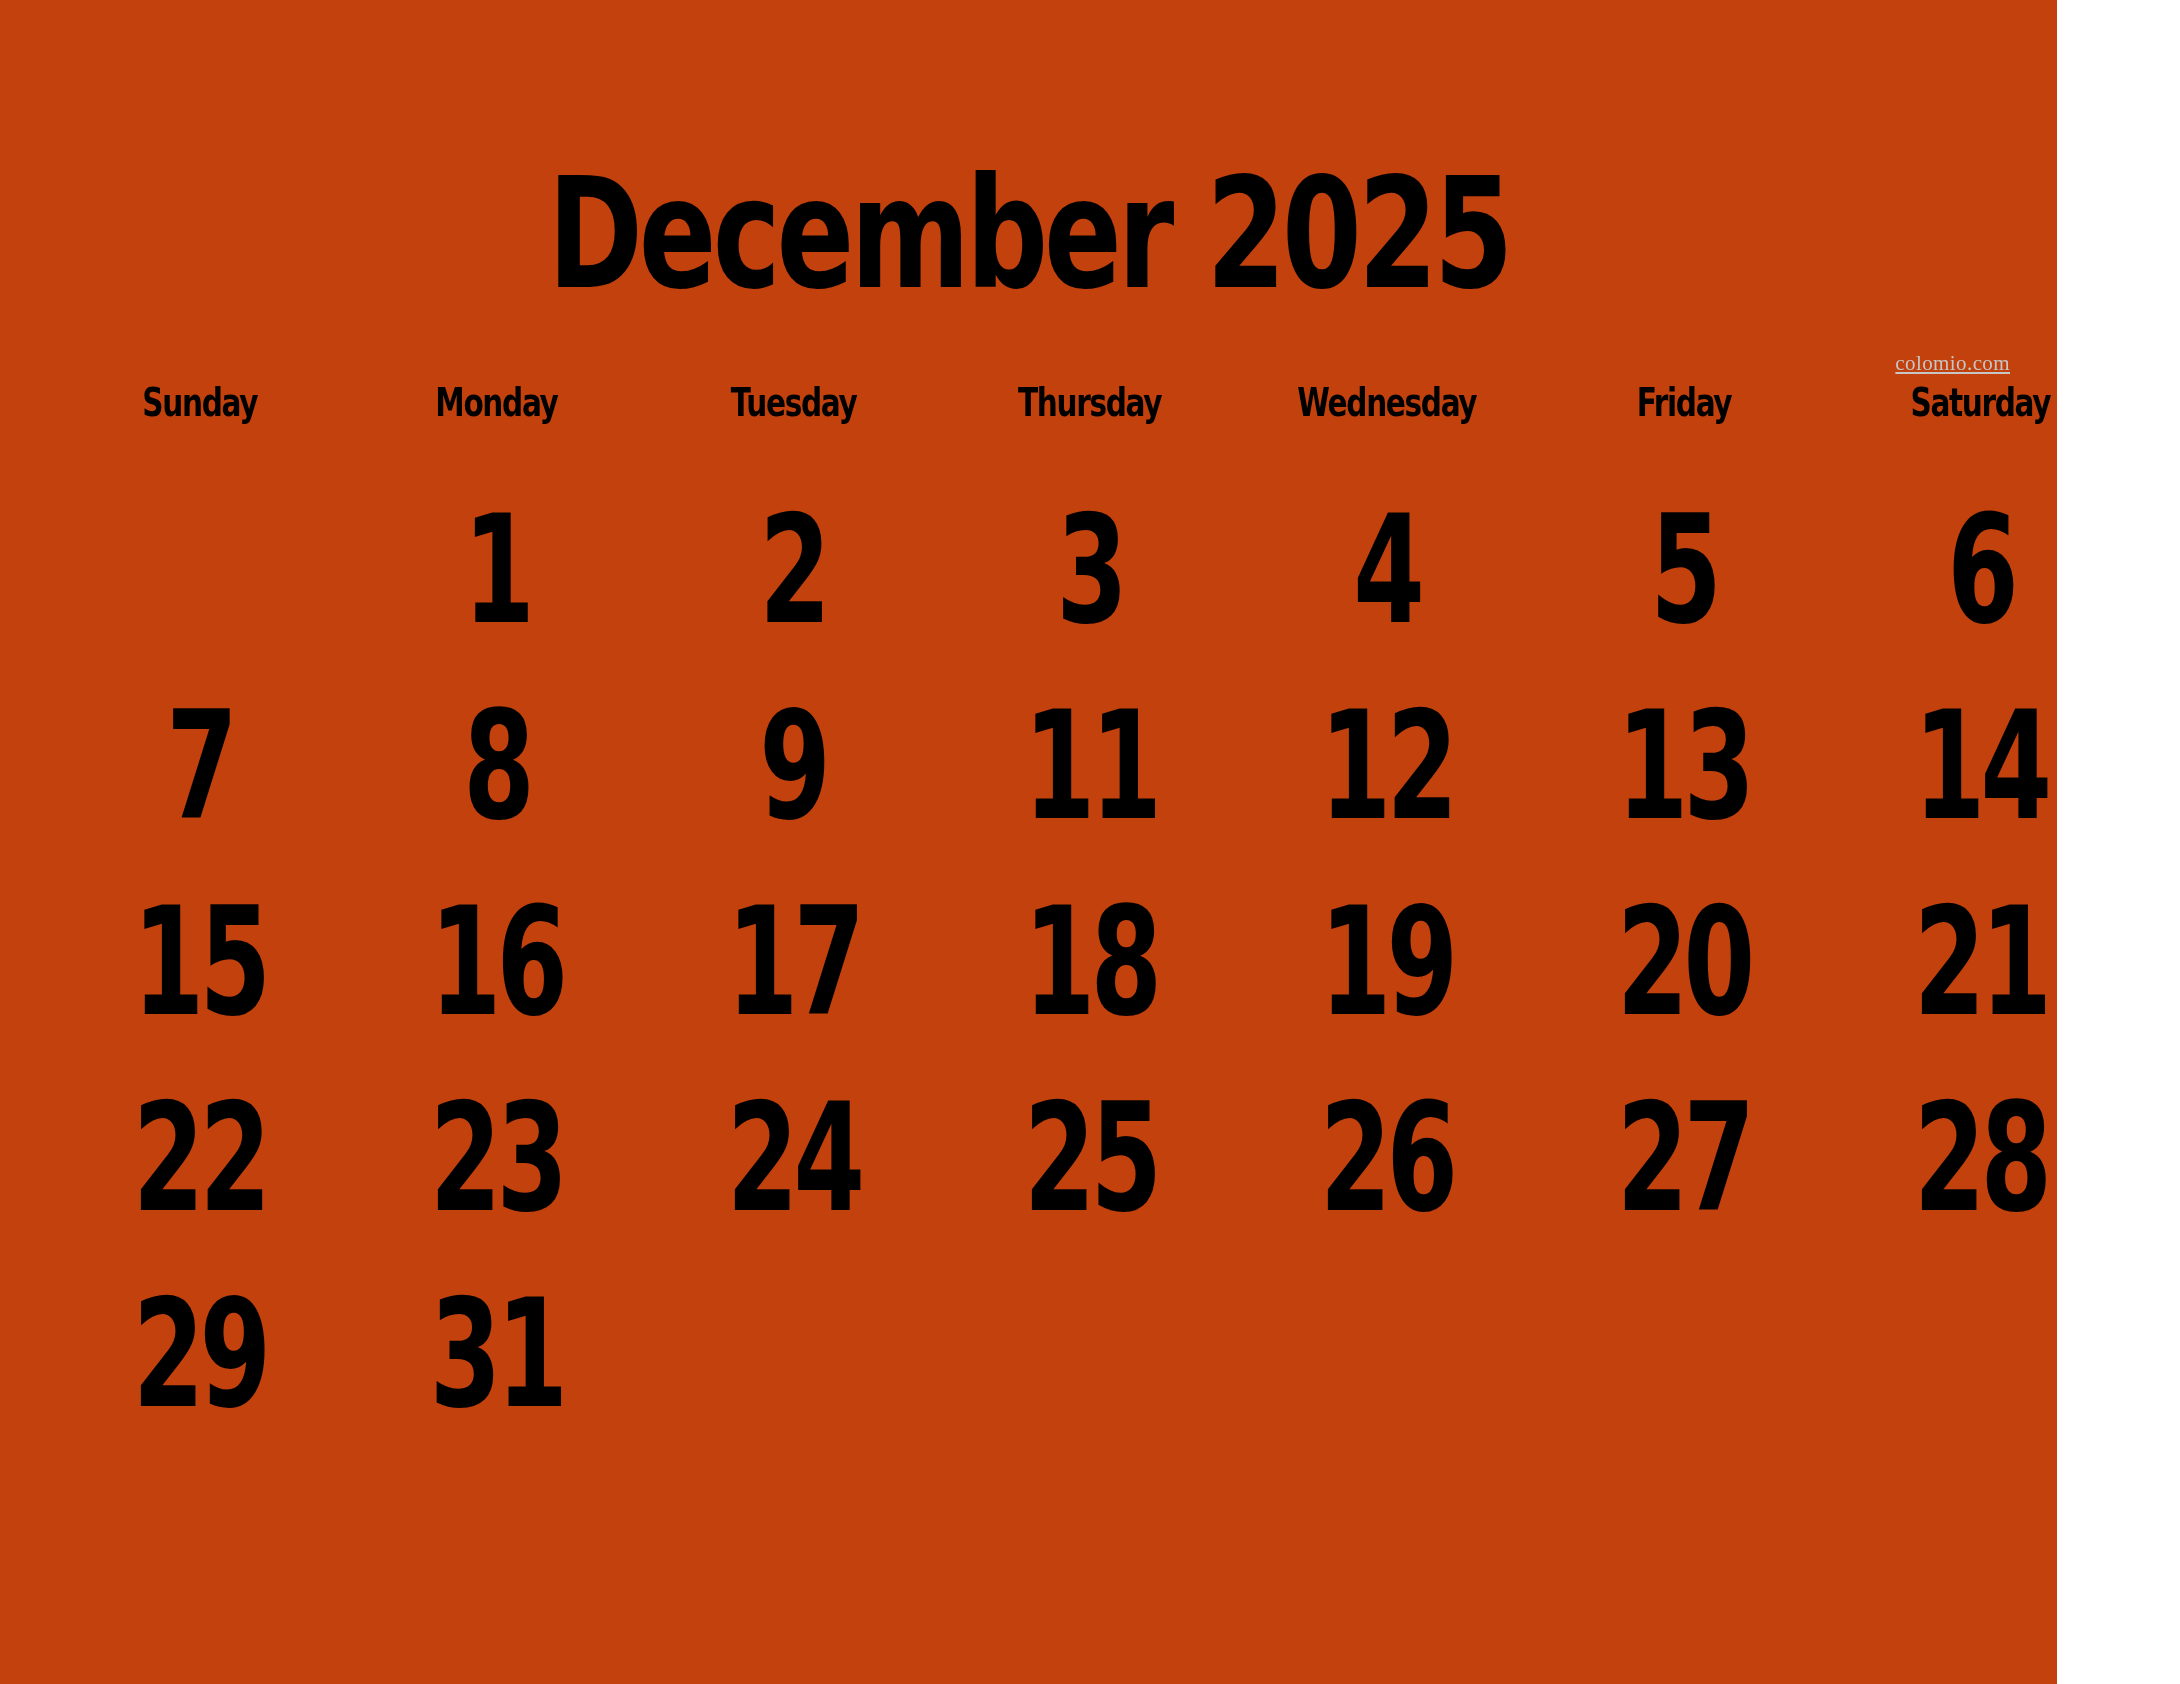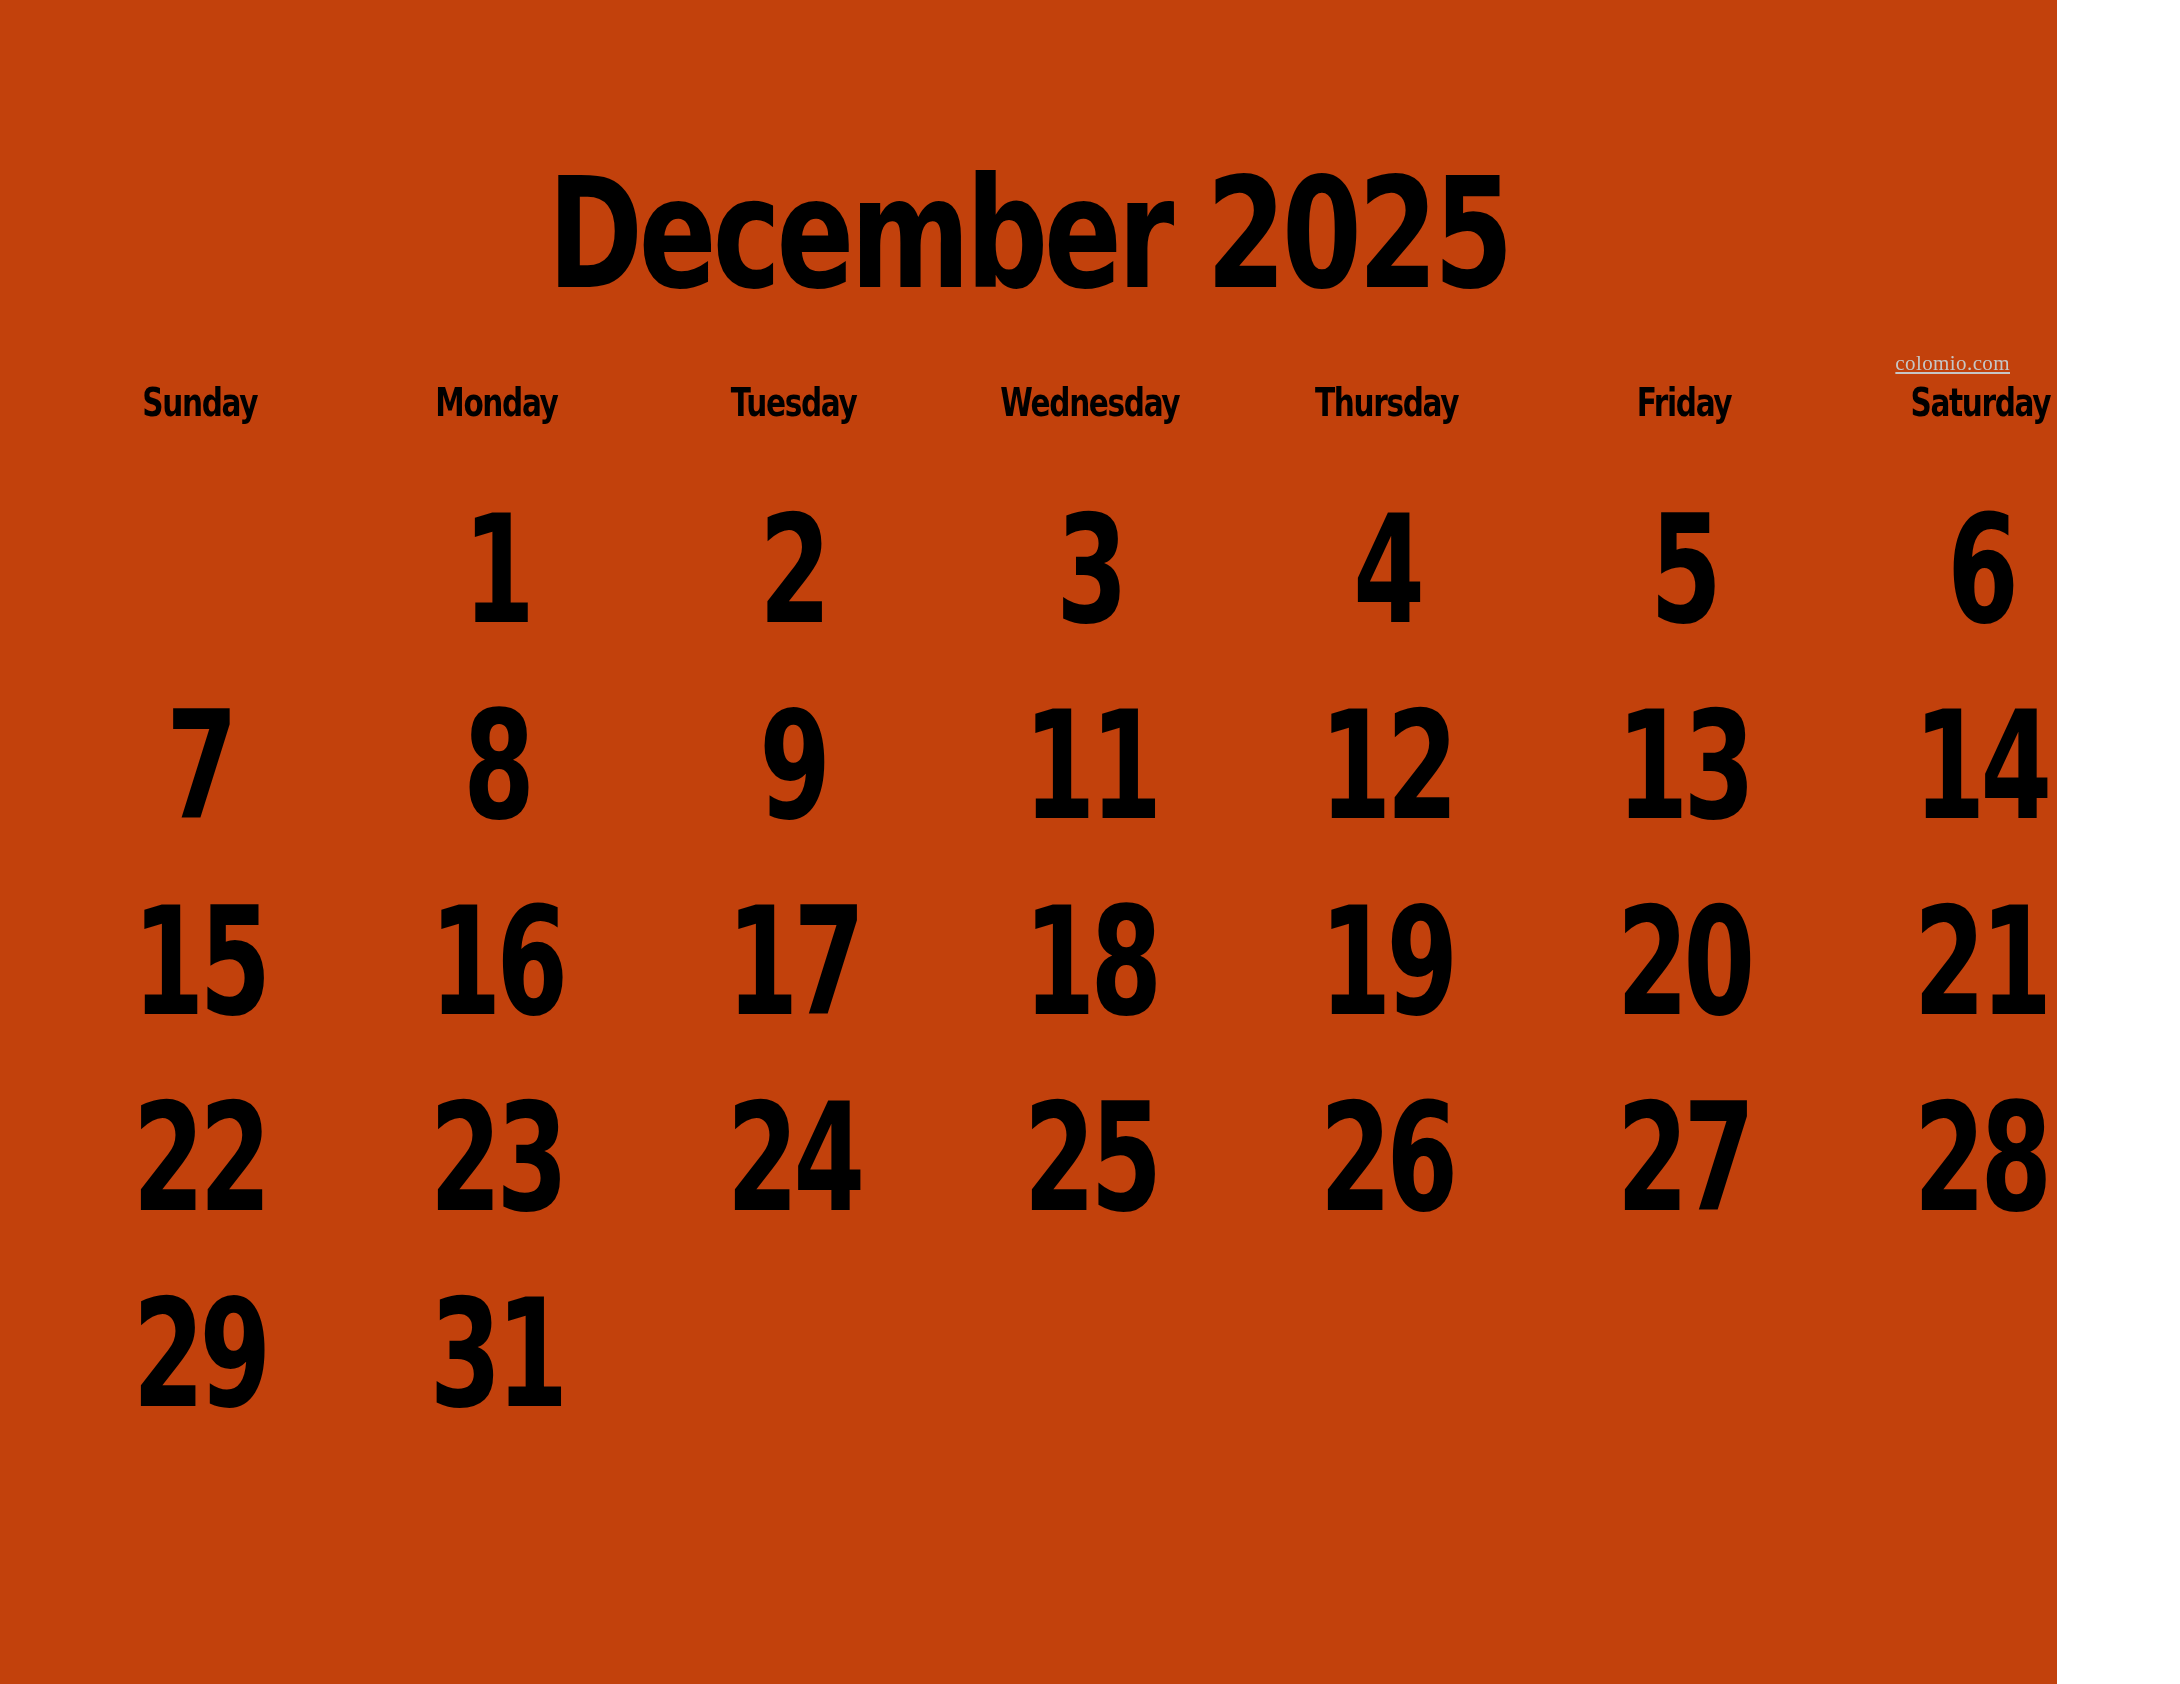--- a/index.html
+++ b/index.html
@@ -86,22 +86,22 @@
     <span class="squeeze">December 2025</span>
   </div>
 
   <div class="watermark">colomio.com</div>
 
   <div class="grid">
 
     <div class="day-header"><span class="squeeze">Sunday</span></div>
     <div class="day-header"><span class="squeeze">Monday</span></div>
     <div class="day-header"><span class="squeeze">Tuesday</span></div>
+    <div class="day-header"><span class="squeeze">Thursday</span></div>
     <div class="day-header"><span class="squeeze">Wednesday</span></div>
-    <div class="day-header"><span class="squeeze">Thursday</span></div>
     <div class="day-header"><span class="squeeze">Friday</span></div>
     <div class="day-header"><span class="squeeze">Saturday</span></div>
 
     <div class="date-cell"><span class="squeeze"></span></div>
     <div class="date-cell"><span class="squeeze">1</span></div>
     <div class="date-cell"><span class="squeeze">2</span></div>
     <div class="date-cell"><span class="squeeze">3</span></div>
     <div class="date-cell"><span class="squeeze">4</span></div>
     <div class="date-cell"><span class="squeeze">5</span></div>
     <div class="date-cell"><span class="squeeze">6</span></div>

